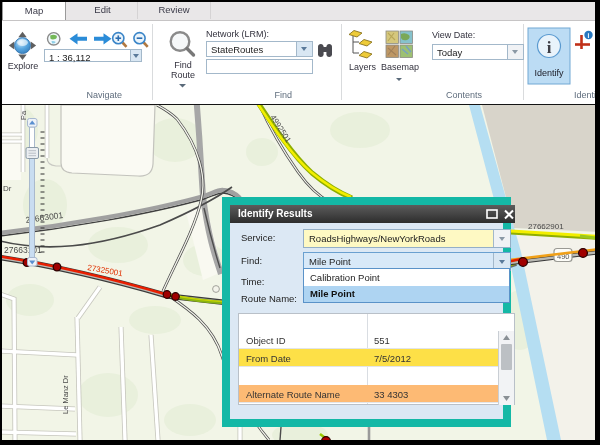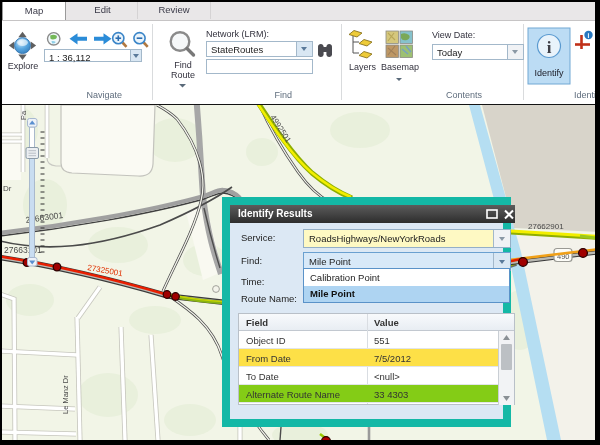--- a/index.html
+++ b/index.html
@@ -366,38 +366,30 @@
       <div class="cbtn" style="width:17px;"></div>
       </div>
     <div class="dlbl" style="left:11px;top:71px;">Time:</div>
     <div class="dlbl" style="left:11px;top:88px;">Route Name:</div>
     <div id="droplist">
       <div class="r1">Calibration Point</div>
       <div class="r2">Mile Point</div>
     </div>
 
     <div id="dtable">
-      <div class="hdr">
-          <span style="position:absolute;left:7px;top:3px;">Field</span>
-          <span style="position:absolute;left:135px;top:3px;">Value</span>
-        </div>
       <div style="position:absolute;left:128px;top:0;width:1px;height:90px;background:#d9dde2;"></div>
       <div class="row" style="top:17px;">
           <span class="c1">Object ID</span>
           <span class="c2">551</span>
         </div>
       <div class="row" style="top:35px;background:#fde047;">
           <span class="c1">From Date</span>
           <span class="c2">7/5/2012</span>
         </div>
-      <div class="row" style="top:53px;">
-          <span class="c1">To Date</span>
-          <span class="c2">&lt;null&gt;</span>
-        </div>
-      <div class="row" style="top:71px;background:#84cc16;">
+      <div class="row" style="top:71px;background:#fdba74;">
           <span class="c1">Alternate Route Name</span>
           <span class="c2">33 4303</span>
         </div>
       <div id="vscroll">
         <svg class="abs" style="left:0;top:0" width="15" height="74" viewBox="0 0 15 74">
           <path d="M7.5,4 L11,9 L4,9 Z" fill="#8a9095"></path>
           <rect x="2" y="13" width="11" height="26" fill="#bcc0c4" rx="1"></rect>
           <path d="M7.5,70 L11,65 L4,65 Z" fill="#8a9095"></path>
         </svg>
       </div>

